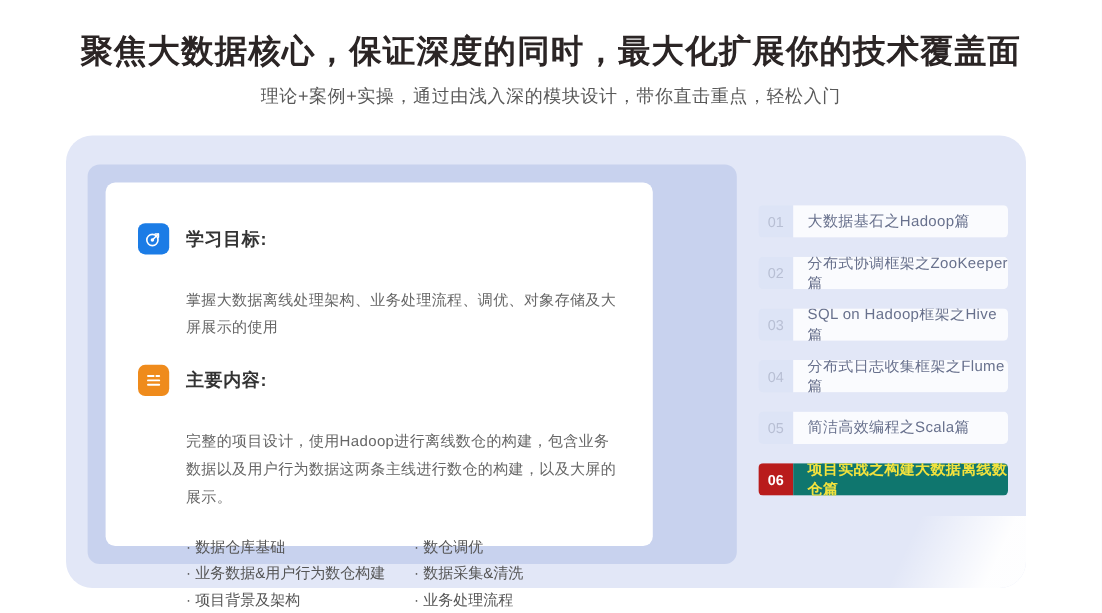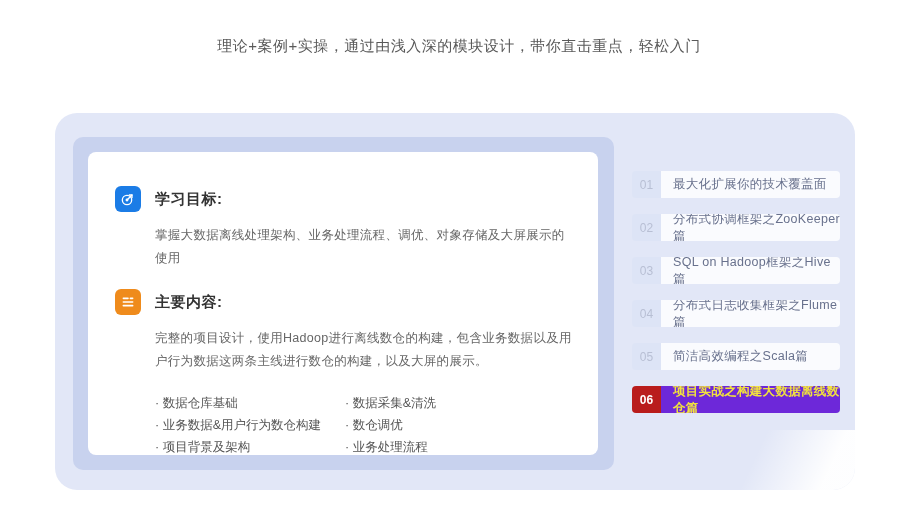--- a/index.html
+++ b/index.html
@@ -27,39 +27,39 @@
     background:linear-gradient(115deg, rgba(255,255,255,0) 35%, rgba(255,255,255,0.95) 80%);
     border-radius:0 0 22px 0; pointer-events:none;
   }
 
   
   .card-frame {
     position:absolute; left:18px; top:24px; width:541px; height:333px;
     background:#c8d2ee; border-radius:10px;
   }
   .info-card {
-    position:absolute; left:33px; top:39px; width:510px; height:303px;
+    position:absolute; left:33px; top:39px; width:456px; height:303px;
     background:#ffffff; border-radius:8px;
     padding:34px 26px 0 27px;
   }
 
   .section { margin-bottom:19px; }
   .heading-row { display:flex; align-items:center; }
   .sec-icon {
     width:26px; height:26px; border-radius:6px; flex:0 0 26px;
     display:flex; align-items:center; justify-content:center;
   }
   .sec-icon.blue { background:#1b7ce6; }
   .sec-icon.orange { background:#ef8b1c; }
   .sec-icon.red { background:#e8492c; }
   .sec-icon svg { width:16px; height:16px; display:block; }
   .sec-heading { margin-left:14px; font-size:15px; font-weight:700; color:#333333; letter-spacing:0.5px; }
 
   .sec-body {
-    margin:12px 0 0 40px; font-size:12.5px; color:#666666; line-height:23px;
+    margin:27px 0 0 40px; font-size:12.5px; color:#666666; line-height:23px;
     letter-spacing:0.3px;
   }
 
   .tech-grid {
     margin:8px 0 0 40px; display:grid; grid-template-columns:190px auto;
     grid-auto-flow:column; grid-template-rows:repeat(3,22px);
     font-size:12.5px; color:#555555;
   }
   .tech-item { line-height:22px; }
   .tech-item::before { content:"· "; color:#555; }
@@ -74,26 +74,27 @@
   }
   .course-num {
     width:29px; flex:0 0 29px; background:#dde4f6; color:#b8bfd4;
     font-size:12px; display:flex; align-items:center; justify-content:center;
   }
   .course-label {
     flex:1; background:#fafbfe; color:#68718d; font-size:12.5px;
     display:flex; align-items:center; padding-left:12px; letter-spacing:0.3px;
   }
   .course-row.active .course-num { background:#b91c1c; color:#ffffff; font-weight:700; }
-  .course-row.active .course-label { background:#6d28d9; color:#f2e23d; font-weight:700; }
+  .course-row.active .course-label { background:#0f766e; color:#f2e23d; font-weight:700; }
 </style>
 </head>
 <body>
 
 <header class="page-header">
+  <h1 class="page-title">聚焦大数据核心，保证深度的同时，最大化扩展你的技术覆盖面</h1>
   <div class="page-subtitle">理论+案例+实操，通过由浅入深的模块设计，带你直击重点，轻松入门</div>
 </header>
 
 <div class="panel">
   <div class="card-frame"></div>
 
   <div class="info-card">
 
     <div class="section">
       <div class="heading-row">
@@ -123,32 +124,32 @@
         <span class="sec-heading">主要内容:</span>
       </div>
       <p class="sec-body">完整的项目设计，使用Hadoop进行离线数仓的构建，包含业务数据以及用户行为数据这两条主线进行数仓的构建，以及大屏的展示。</p>
     </div>
 
     <div class="section">
       <div class="tech-grid">
         <span class="tech-item">数据仓库基础</span>
         <span class="tech-item">业务数据&amp;用户行为数仓构建</span>
         <span class="tech-item">项目背景及架构</span>
+        <span class="tech-item">数仓调优</span>
         <span class="tech-item">数据采集&amp;清洗</span>
-        <span class="tech-item">数仓调优</span>
         <span class="tech-item">业务处理流程</span>
       </div>
     </div>
 
   </div>
 
   <div class="course-list">
     <div class="course-row">
       <span class="course-num">01</span>
-      <span class="course-label">最大化扩展你的技术覆盖面</span>
+      <span class="course-label">大数据基石之Hadoop篇</span>
     </div>
     <div class="course-row">
       <span class="course-num">02</span>
       <span class="course-label">分布式协调框架之ZooKeeper篇</span>
     </div>
     <div class="course-row">
       <span class="course-num">03</span>
       <span class="course-label">SQL on Hadoop框架之Hive篇</span>
     </div>
     <div class="course-row">

